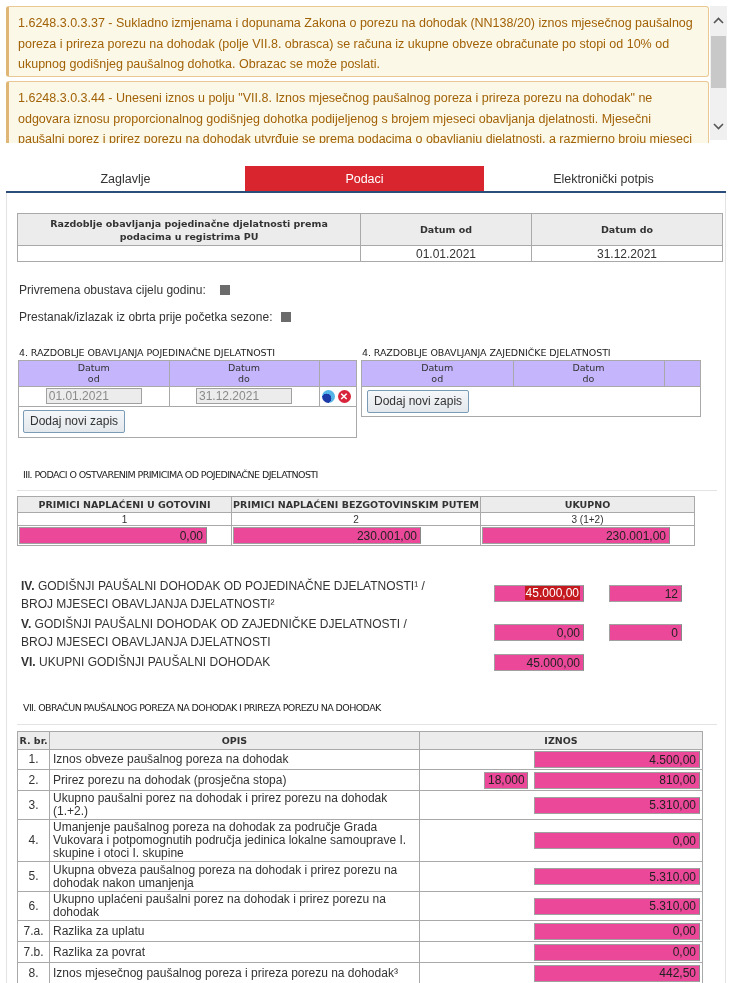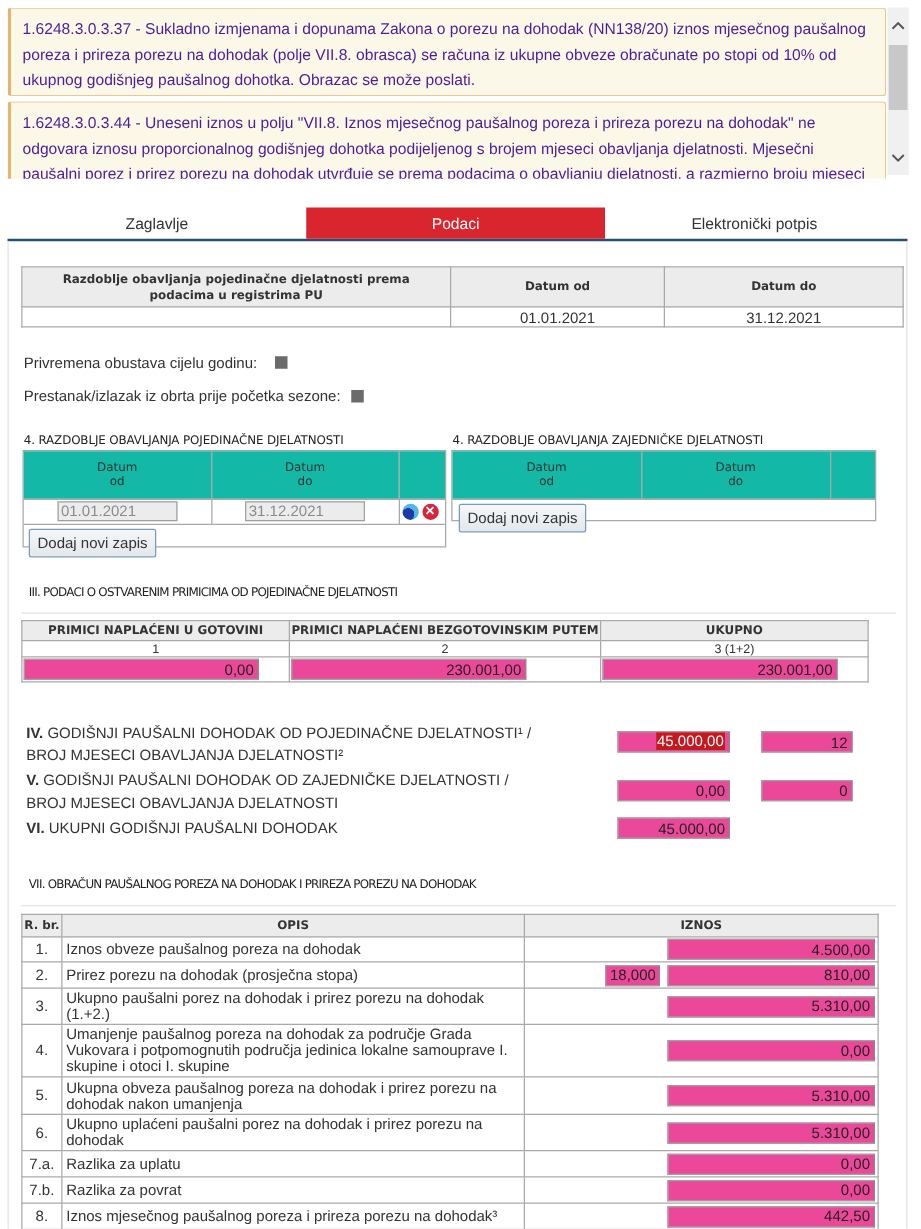--- a/index.html
+++ b/index.html
@@ -16,21 +16,21 @@
     position: absolute; left: 0; top: 0; width: 737px; height: 143px;
     overflow: hidden;
   }
   .msg {
     position: absolute; left: 6px; width: 703px;
     background: #fcf8e8;
     border: 1px solid #e9c893;
     border-left: 3px solid #dfb676;
     border-radius: 3px;
     padding: 6px 8px 6px 9px;
-    font-size: 12.5px; line-height: 20.5px; color: #4c1d95;
+    font-size: 12.5px; line-height: 20.5px; color: #a16207;
   }
   .msg1 { top: 6px; height: 71px; }
   .msg2 { top: 81px; height: 80px; }
   .scrollbar {
     position: absolute; left: 710px; top: 6px; width: 17px; height: 134px;
     background: #f0f0f0;
   }
   .scroll-up, .scroll-down {
     position: absolute; left: 0; width: 17px; height: 28px;
     display: flex; align-items: center; justify-content: center;
@@ -79,23 +79,23 @@
   }
   .sec-title {
     position: absolute; font-size: 9.5px; font-family: "DejaVu Sans", sans-serif;
     color: #222; letter-spacing: -0.1px;
   }
   .period-box {
     position: absolute; border: 1px solid #a9a9a9;
   }
   .period-box table { width: 100%; }
   .period-box th {
-    background: #14b8a6; border-right: 1px solid #a9a9a9; border-bottom: 1px solid #a9a9a9;
+    background: #c4b5fd; border-right: 1px solid #a9a9a9; border-bottom: 1px solid #a9a9a9;
     font-family: "DejaVu Sans", sans-serif; font-weight: normal; font-size: 9.5px;
-    line-height: 11px; height: 38px; color: #333;
+    line-height: 11px; height: 25px; color: #333;
   }
   .period-box th:last-child { border-right: none; }
   .period-box td {
     border-right: 1px solid #a9a9a9; border-bottom: 1px solid #a9a9a9;
     text-align: center; height: 20px; padding: 0;
   }
   .period-box td:last-child { border-right: none; }
   .date-input {
     width: 96px; height: 16px; border: 1px solid #a0a0a0; background: #ececec;
     color: #8a8a8a; font-size: 12px; text-align: left; padding: 0 2px;

